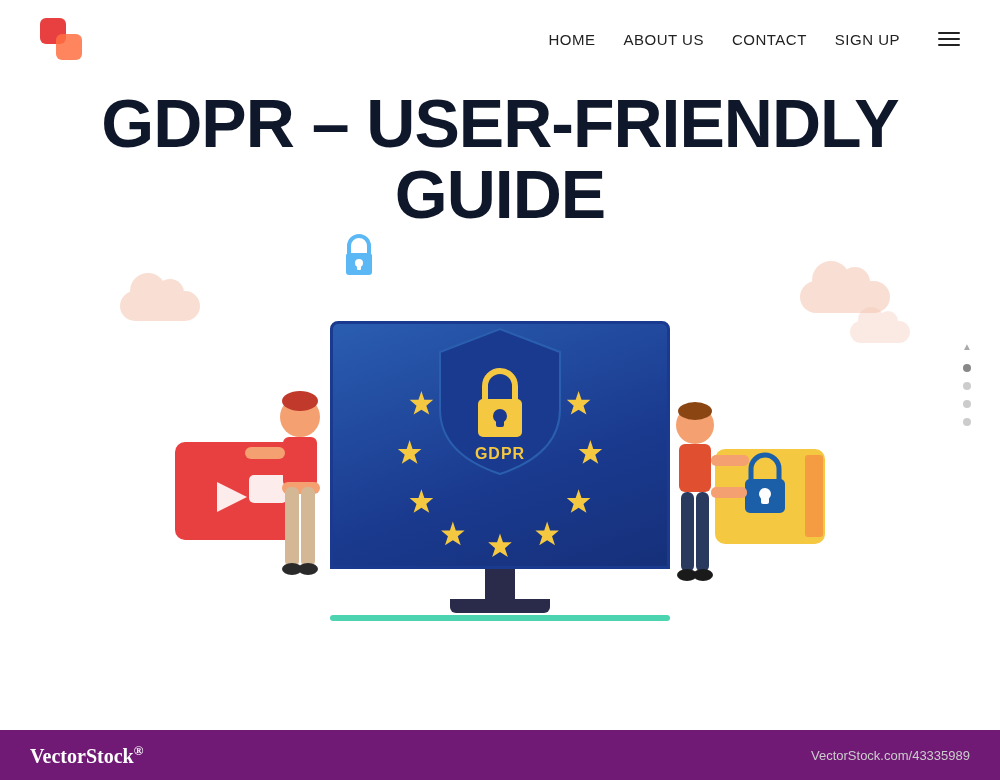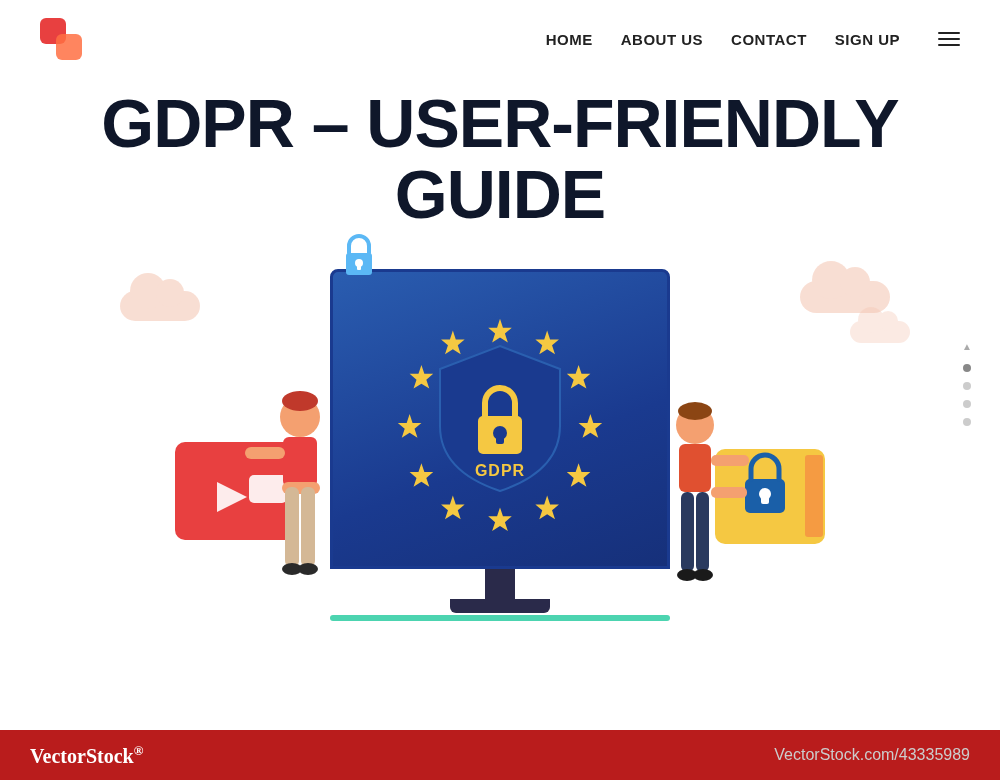--- a/index.html
+++ b/index.html
@@ -44,21 +44,21 @@
       bottom: 0; right: 0;
       opacity: 0.85;
     }
     nav {
       display: flex;
       align-items: center;
       gap: 28px;
     }
     .nav-link {
       font-size: 15px;
-      font-weight: 700;
+      font-weight: 400;
       color: #222;
       text-transform: uppercase;
       letter-spacing: 0.5px;
       cursor: pointer;
       text-decoration: none;
     }
     .hamburger {
       display: flex;
       flex-direction: column;
       gap: 4px;
@@ -173,28 +173,28 @@
       position: absolute;
       bottom: 30px;
       left: 50%;
       transform: translateX(-50%);
       display: flex;
       flex-direction: column;
       align-items: center;
     }
     .monitor-screen {
       width: 340px;
-      height: 300px;
+      height: 248px;
       background: linear-gradient(160deg, #2a5db0 0%, #1a3a8f 60%, #16307a 100%);
       border-radius: 8px 8px 0 0;
       position: relative;
       display: flex;
       flex-direction: column;
       align-items: center;
-      justify-content: center;
+      justify-content: flex-start;
       overflow: hidden;
       border: 3px solid #1a3a8f;
     }
     
     .star-svg {
       position: absolute;
       top: 0; left: 0;
       width: 100%; height: 100%;
     }
 
@@ -249,38 +249,38 @@
       font-size: 36px;
       color: #5bb8f5;
       z-index: 10;
     }
 
     
     .footer-bar {
       position: absolute;
       bottom: 0; left: 0; right: 0;
       height: 50px;
-      background: #b91c1c;
+      background: #701a75;
       display: flex;
       align-items: center;
       justify-content: space-between;
       padding: 0 30px;
     }
     .footer-logo {
       color: white;
       font-size: 20px;
       font-weight: bold;
       font-family: Georgia, serif;
     }
     .footer-logo sup {
       font-size: 13px;
     }
     .footer-url {
       color: #ccc;
-      font-size: 16px;
+      font-size: 13px;
     }
   </style>
 </head>
 <body>
 
 <div class="header">
   <div class="logo-wrap">
     <div class="logo-icon">
       <div class="logo-sq1"></div>
       <div class="logo-sq2"></div>

